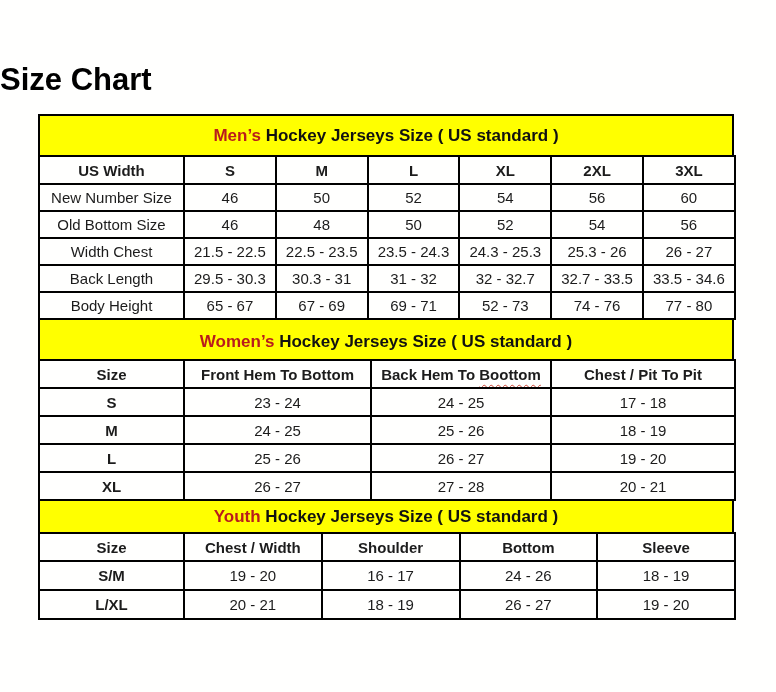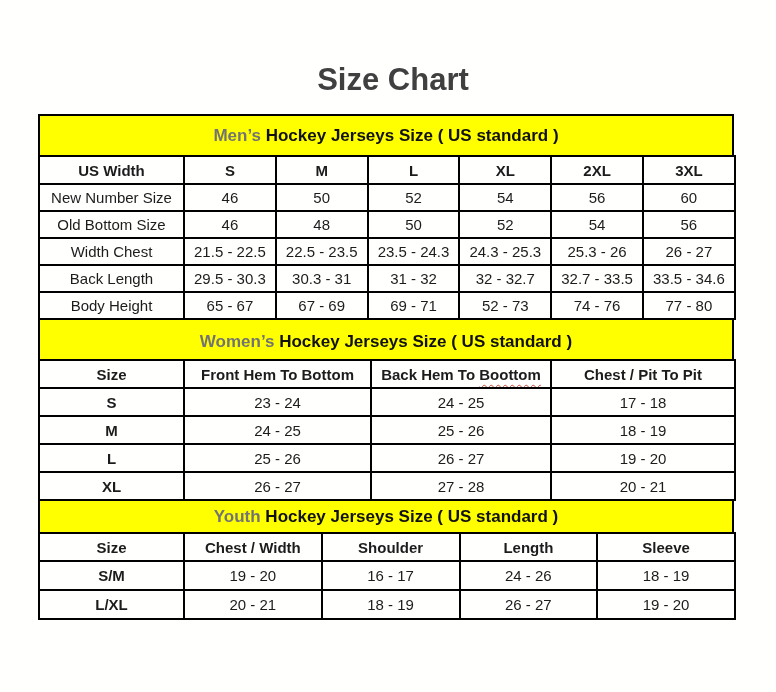--- a/index.html
+++ b/index.html
@@ -3,32 +3,32 @@
 <meta charset="utf-8">
 <style>
   html,body{margin:0;padding:0;}
   body{
     width:776px;height:692px;background:#fffffe;
     font-family:"Liberation Sans","DejaVu Sans",sans-serif;
     -webkit-font-smoothing:antialiased;
   }
   .sheet{position:relative;width:776px;height:692px;overflow:hidden;}
   .title{
-    margin:62px 0 16px 0;text-align:center;
-    font-size:31px;font-weight:bold;color:#404040;letter-spacing:0px;padding-left:10px;
+    margin:62px 0 16px 0;text-align:left;
+    font-size:31px;font-weight:bold;color:#000000;letter-spacing:0px;
   }
   .charts{width:696px;margin-left:38px;}
   .banner{
     box-sizing:border-box;border:2px solid #000;background:#ffff00;
     text-align:center;font-weight:bold;font-size:17px;color:#111;
   }
   .banner.men{padding:10px 0 9px;}
   .banner.women{padding:12px 0 7px;margin-top:-2px;}
   .banner.youth{padding:6px 0 5px;margin-top:-2px;text-align:center;}
-  .banner .accent{color:#737373;}
+  .banner .accent{color:#b91c1c;}
   table{
     border-collapse:collapse;table-layout:fixed;width:696px;margin-top:-2px;
   }
   th,td{
     box-sizing:border-box;border:2px solid #000;
     text-align:center;vertical-align:middle;
     font-size:15px;color:#1c1c1c;padding:1px 2px;height:27px;
     overflow:hidden;white-space:nowrap;
   }
   thead th{font-weight:bold;height:28px;}
@@ -181,21 +181,21 @@
             <col class="c-data">
             <col class="c-data">
             <col class="c-data">
             <col class="c-data">
         </colgroup>
         <thead>
             <tr>
               <th>Size</th>
               <th>Chest / Width</th>
               <th>Shoulder</th>
-              <th>Length</th>
+              <th>Bottom</th>
               <th>Sleeve</th>
             </tr>
           </thead>
         <tbody>
             <tr>
               <th>S/M</th>
               <td>19 - 20</td>
               <td>16 - 17</td>
               <td>24 - 26</td>
               <td>18 - 19</td>

